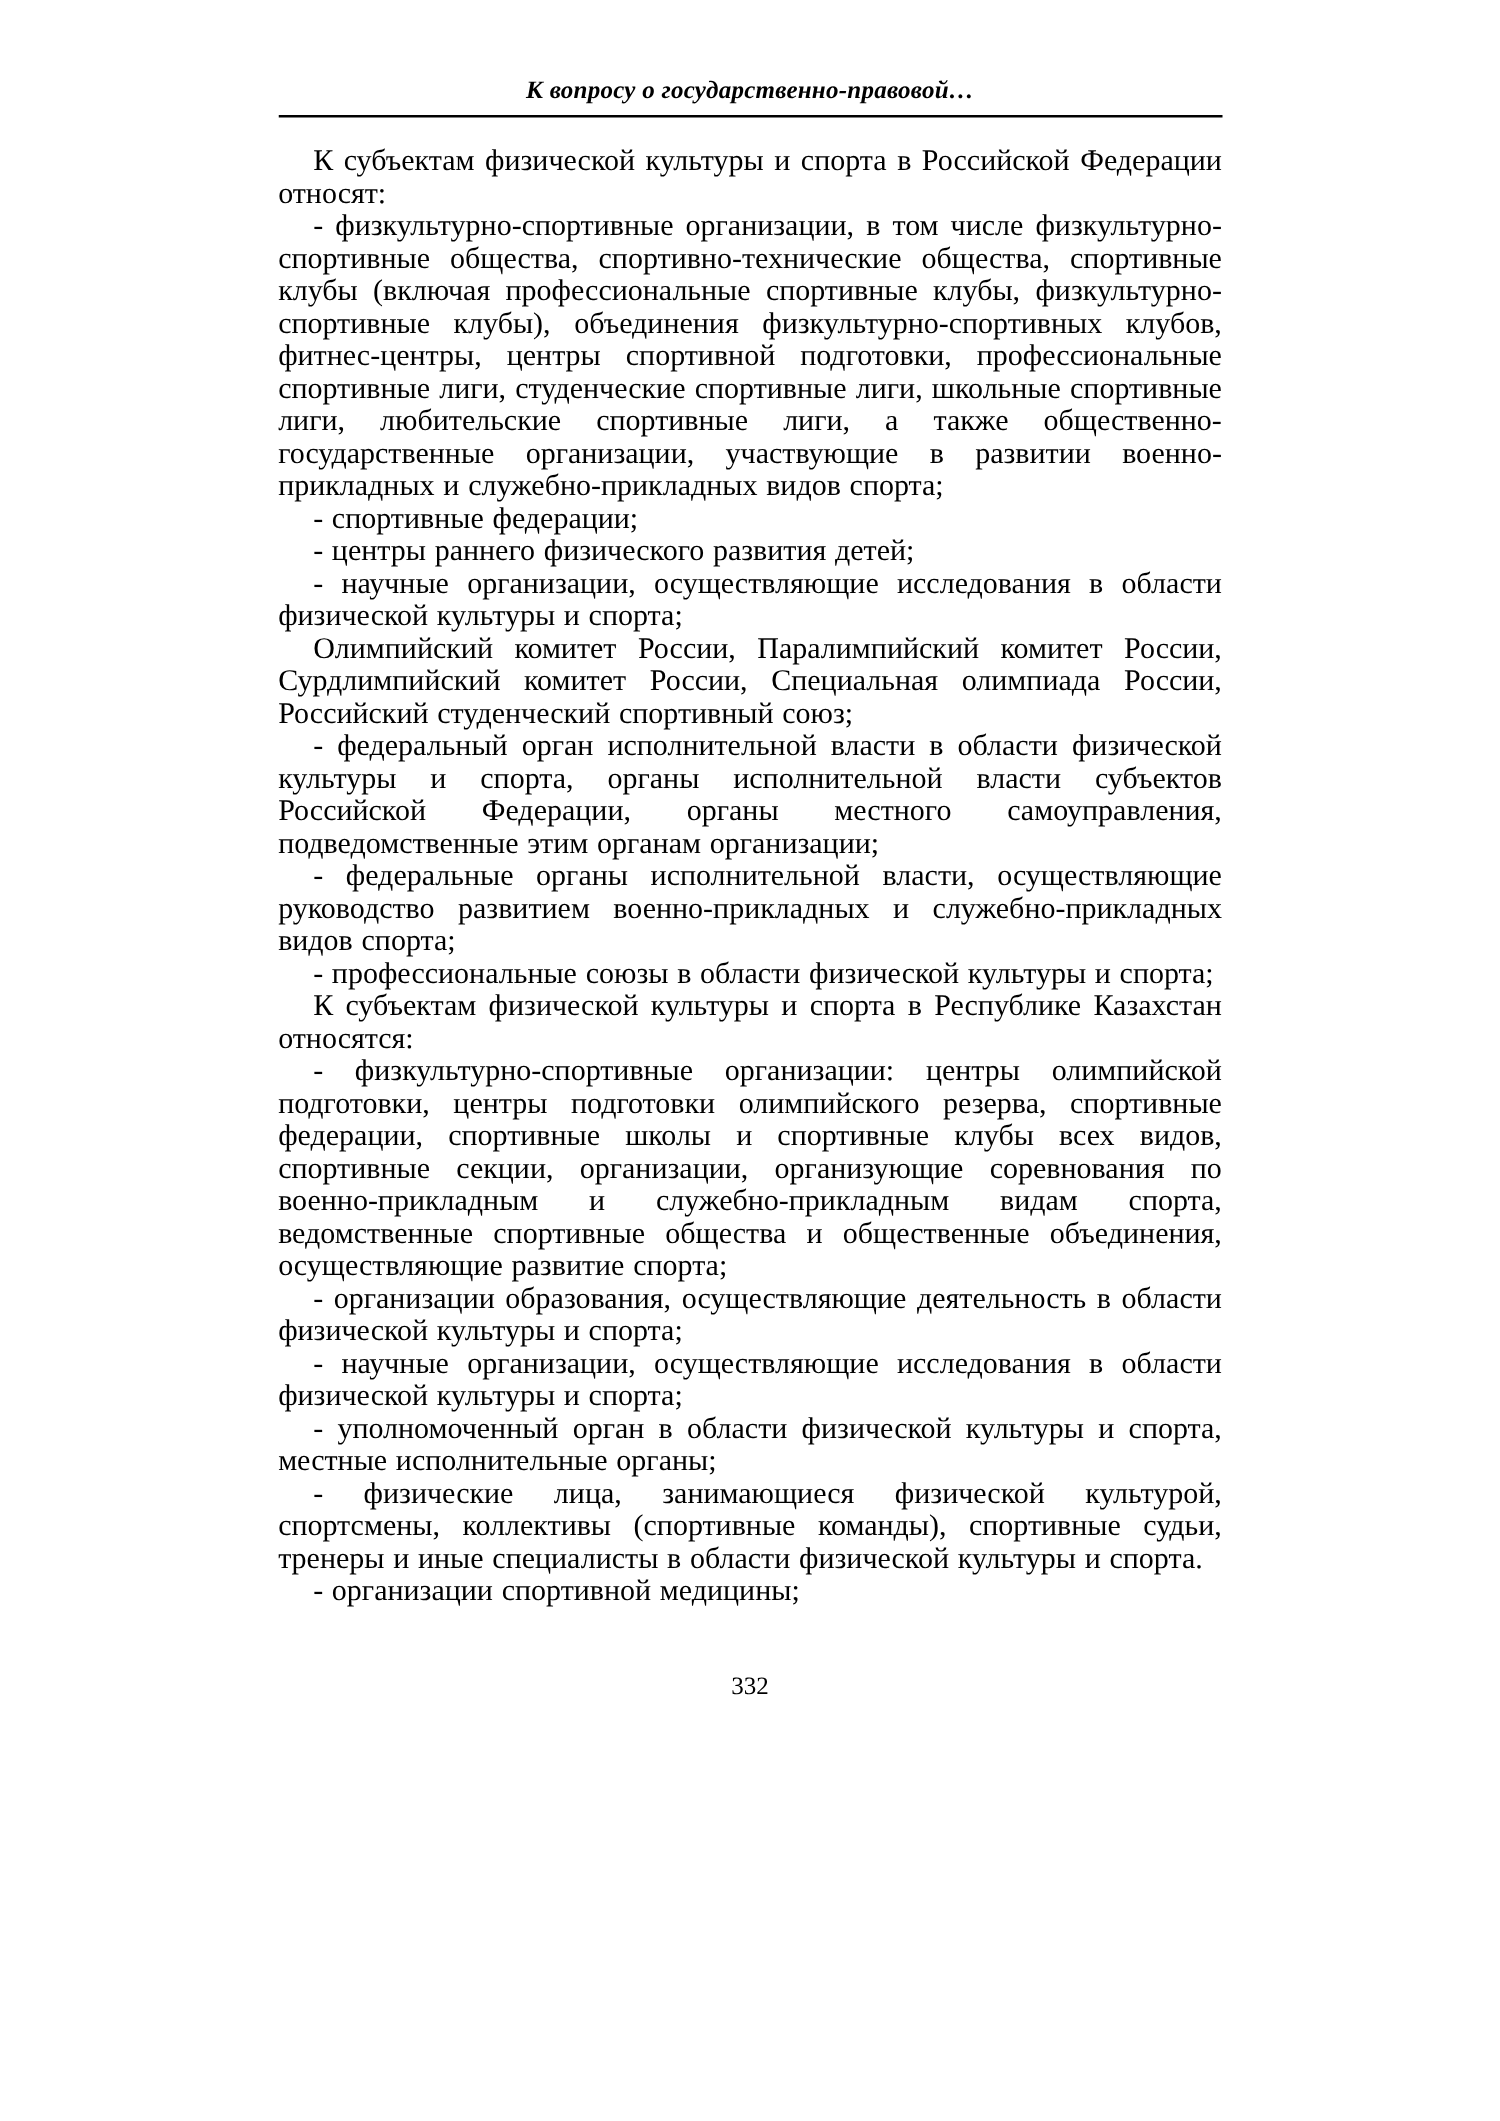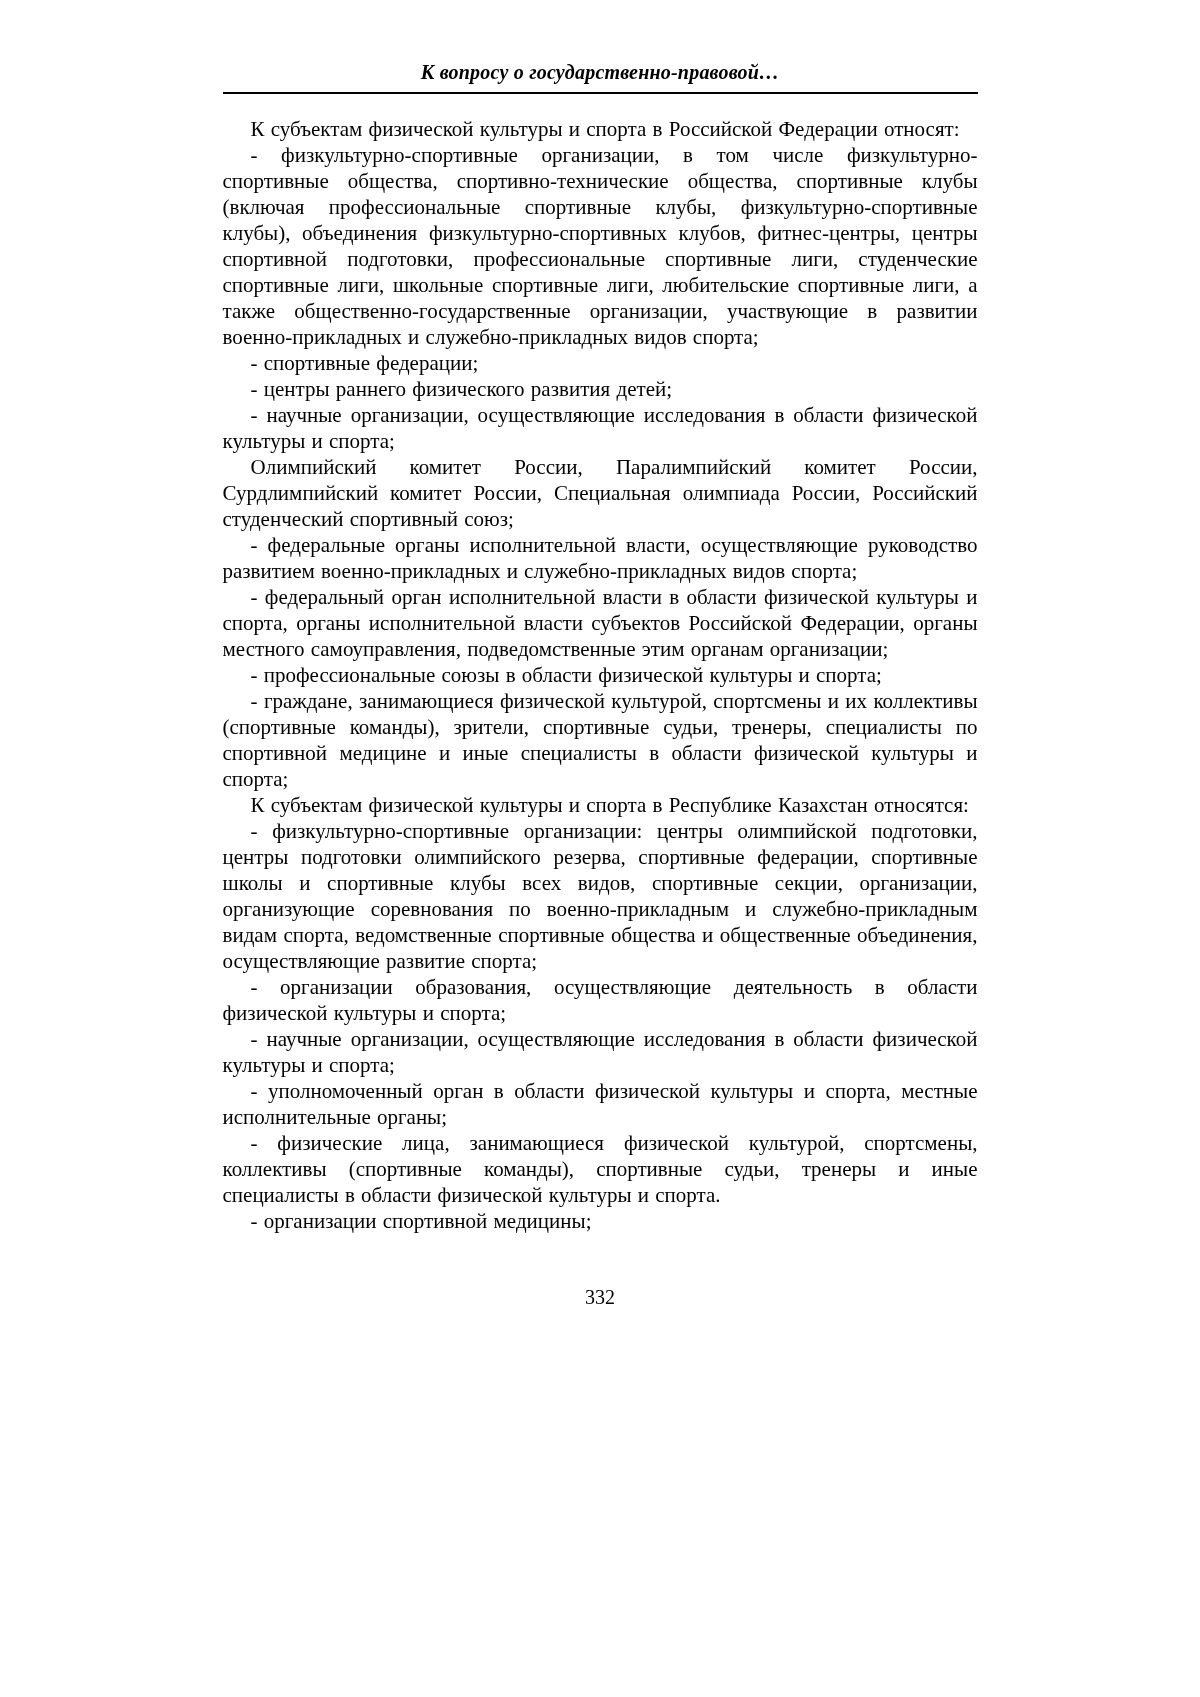--- a/index.html
+++ b/index.html
@@ -34,21 +34,21 @@
     border: none;
     border-top: 2px solid #000000;
     margin: 8px 0 0 0;
     height: 0;
   }
   .body-text {
     margin-top: 22px;
   }
   .body-text p {
     margin: 0;
-    font-size: 21px;
+    font-size: 24px;
     line-height: 26px;
     text-align: justify;
     text-indent: 28px;
     word-spacing: 1px;
   }
   .page-number {
     text-align: center;
     font-size: 20px;
     margin-top: 52px;
   }
@@ -63,24 +63,23 @@
 
     <hr class="header-rule">
 
     <div class="body-text">
       <p>К субъектам физической культуры и спорта в Российской Федерации относят:</p>
       <p>- физкультурно-спортивные организации, в том числе физкультурно-спортивные общества, спортивно-технические общества, спортивные клубы (включая профессиональные спортивные клубы, физкультурно-спортивные клубы), объединения физкультурно-спортивных клубов, фитнес-центры, центры спортивной подготовки, профессиональные спортивные лиги, студенческие спортивные лиги, школьные спортивные лиги, любительские спортивные лиги, а также общественно-государственные организации, участвующие в развитии военно-прикладных и служебно-прикладных видов спорта;</p>
       <p>- спортивные федерации;</p>
       <p>- центры раннего физического развития детей;</p>
       <p>- научные организации, осуществляющие исследования в области физической культуры и спорта;</p>
       <p>Олимпийский комитет России, Паралимпийский комитет России, Сурдлимпийский комитет России, Специальная олимпиада России, Российский студенческий спортивный союз;</p>
+      <p>- федеральный орган исполнительной власти в области физической культуры и спорта, органы исполнительной власти субъектов Российской Федерации, органы местного самоуправления, подведомственные этим органам организации;</p>
       <p>- федеральные органы исполнительной власти, осуществляющие руководство развитием военно-прикладных и служебно-прикладных видов спорта;</p>
-      <p>- федеральный орган исполнительной власти в области физической культуры и спорта, органы исполнительной власти субъектов Российской Федерации, органы местного самоуправления, подведомственные этим органам организации;</p>
       <p>- профессиональные союзы в области физической культуры и спорта;</p>
-      <p>- граждане, занимающиеся физической культурой, спортсмены и их коллективы (спортивные команды), зрители, спортивные судьи, тренеры, специалисты по спортивной медицине и иные специалисты в области физической культуры и спорта;</p>
       <p>К субъектам физической культуры и спорта в Республике Казахстан относятся:</p>
       <p>- физкультурно-спортивные организации: центры олимпийской подготовки, центры подготовки олимпийского резерва, спортивные федерации, спортивные школы и спортивные клубы всех видов, спортивные секции, организации, организующие соревнования по военно-прикладным и служебно-прикладным видам спорта, ведомственные спортивные общества и общественные объединения, осуществляющие развитие спорта;</p>
       <p>- организации образования, осуществляющие деятельность в области физической культуры и спорта;</p>
       <p>- научные организации, осуществляющие исследования в области физической культуры и спорта;</p>
       <p>- уполномоченный орган в области физической культуры и спорта, местные исполнительные органы;</p>
       <p>- физические лица, занимающиеся физической культурой, спортсмены, коллективы (спортивные команды), спортивные судьи, тренеры и иные специалисты в области физической культуры и спорта.</p>
       <p>- организации спортивной медицины;</p>
     </div>
 
     <div class="page-number">332</div>

